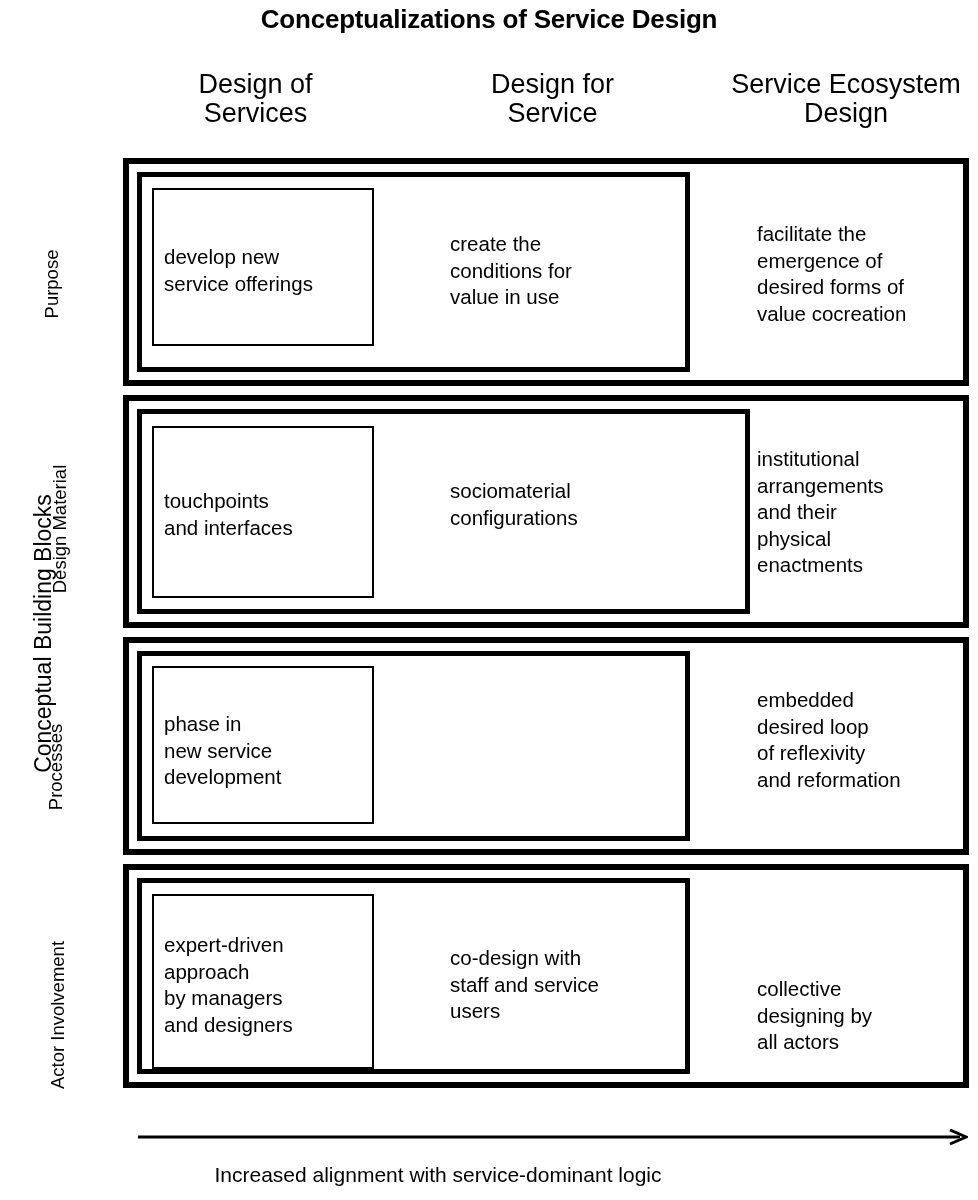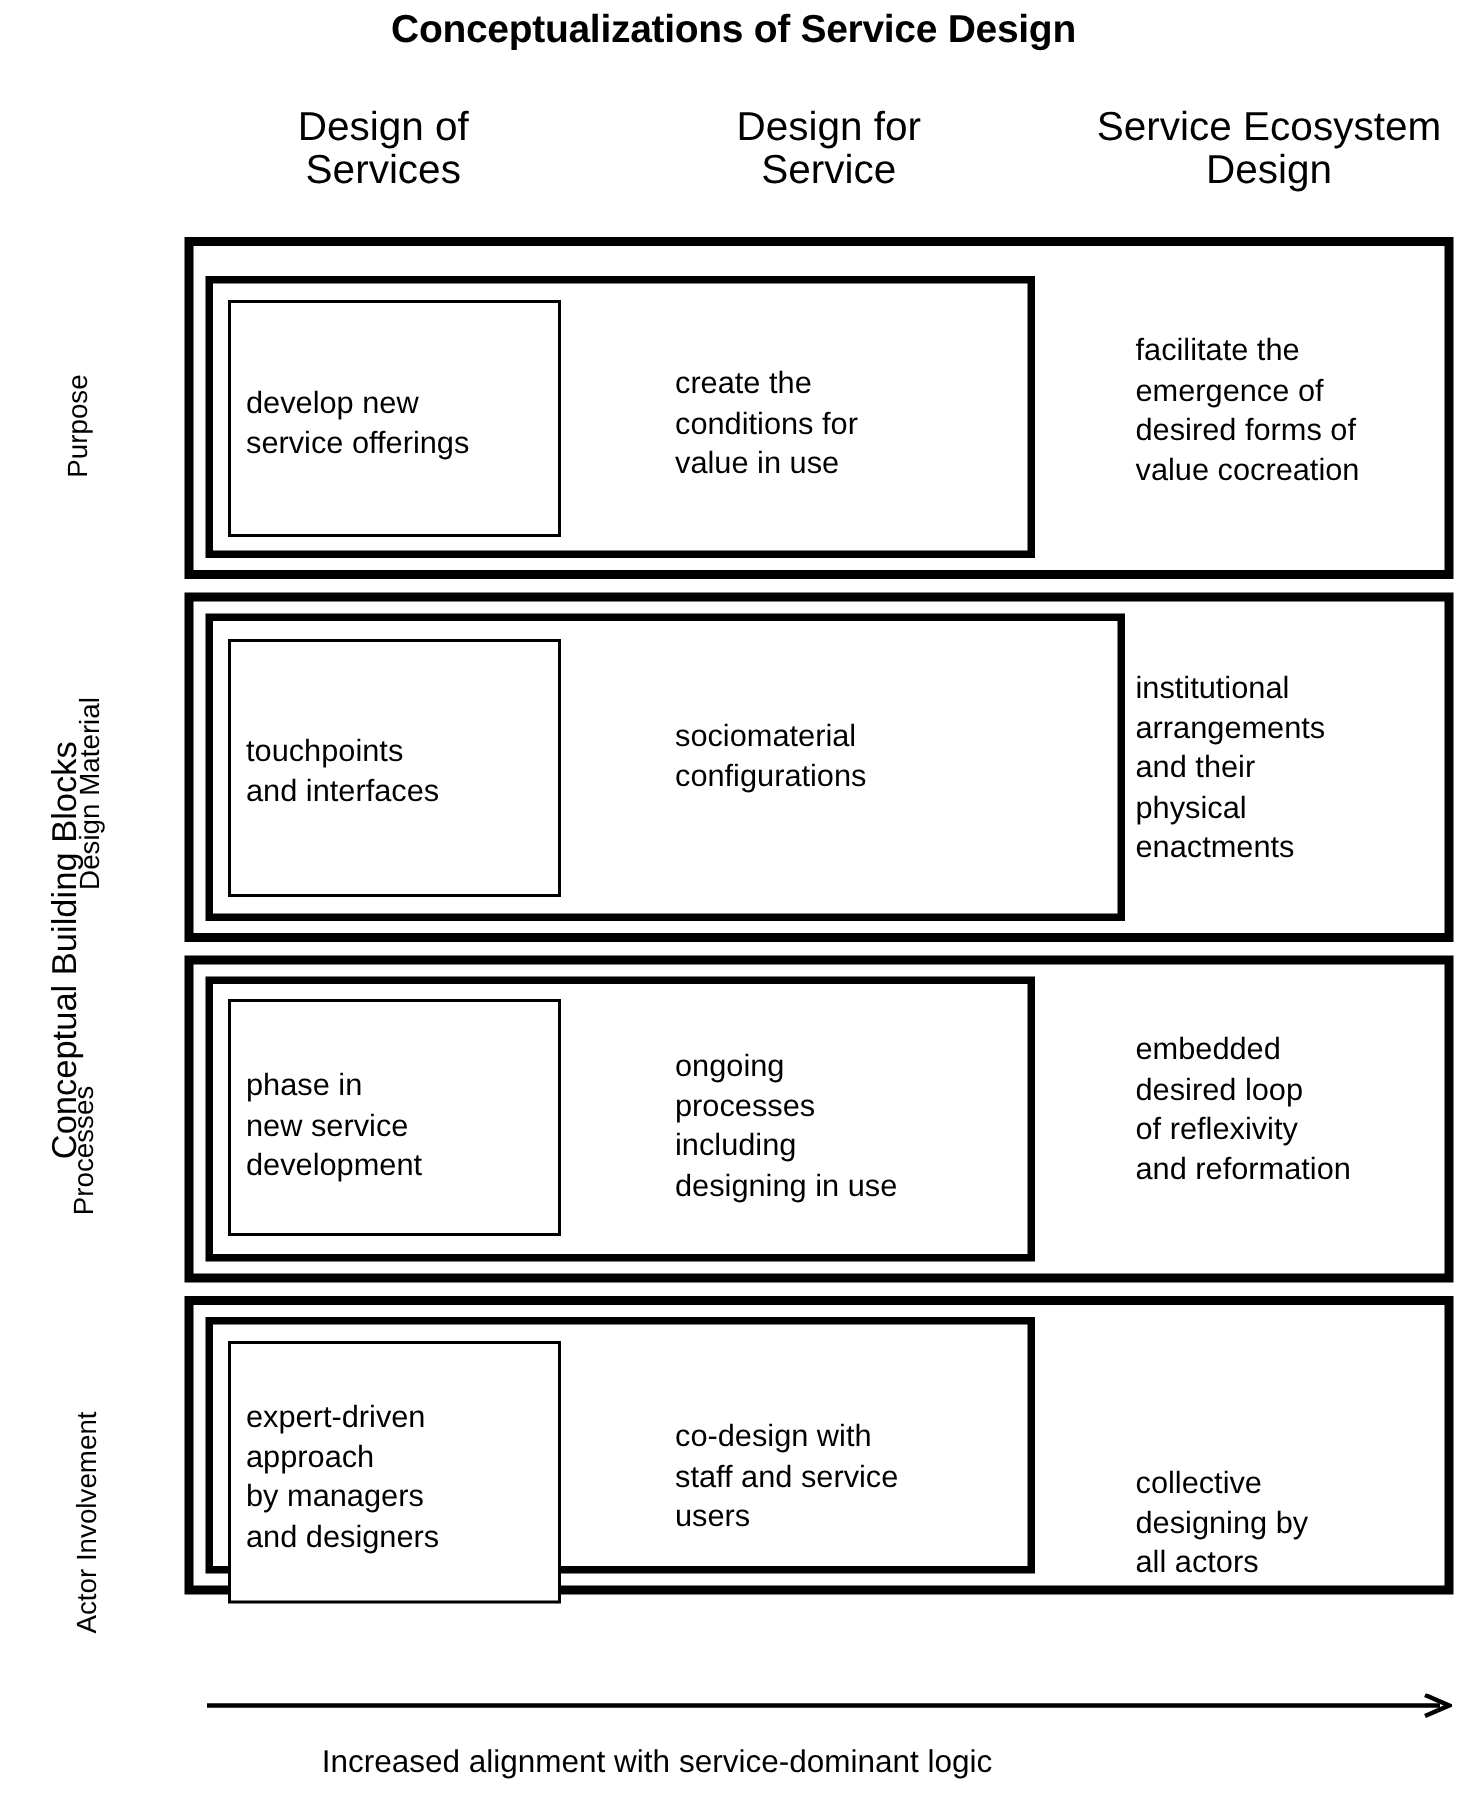--- a/index.html
+++ b/index.html
@@ -134,21 +134,21 @@
 <div id="group-axis-label">Conceptual Building Blocks</div>
 
 <div class="row-label" style="left:-18px; top:273px; width:140px;">Purpose</div>
 <div class="row-label" style="left:-20px; top:518px; width:160px;">Design Material</div>
 <div class="row-label" style="left:-19px; top:756px; width:150px;">Processes</div>
 <div class="row-label" style="left:-32px; top:1004px; width:180px;">Actor Involvement</div>
 
 <div id="matrix">
 
   <div class="row-outer" style="height:228px;">
-    <div class="row-mid" style="width:553px;margin-top:12px;">
+    <div class="row-mid" style="width:553px;">
       <div class="row-inner" style="left:10px; top:11px; width:222px; height:158px;"></div>
       <div class="cell-text" style="left:22px; top:67px; width:215px;">develop new
 service offerings</div>
       <div class="cell-text" style="left:308px; top:54px; width:230px;">create the
 conditions for
 value in use</div>
     </div>
     <div class="cell-text" style="left:628px; top:57px; width:220px;">facilitate the
 emergence of
 desired forms of
@@ -169,32 +169,28 @@
 physical
 enactments</div>
   </div>
 
   <div class="row-outer" style="height:218px;">
     <div class="row-mid" style="width:553px;">
       <div class="row-inner" style="left:10px; top:10px; width:222px; height:158px;"></div>
       <div class="cell-text" style="left:22px; top:55px; width:215px;">phase in
 new service
 development</div>
-      <div class="cell-text" style="left:308px; top:42px; width:230px;">ongoing
-processes
-including
-designing in use</div>
     </div>
     <div class="cell-text" style="left:628px; top:44px; width:220px;">embedded
 desired loop
 of reflexivity
 and reformation</div>
   </div>
 
-  <div class="row-outer" style="height:199px;padding-left:31px;">
+  <div class="row-outer" style="height:224px;padding-left:31px;">
     <div class="row-mid" style="width:553px;">
       <div class="row-inner" style="left:10px; top:11px; width:222px; height:175px;"></div>
       <div class="cell-text" style="left:22px; top:49px; width:215px;">expert-driven
 approach
 by managers
 and designers</div>
       <div class="cell-text" style="left:308px; top:62px; width:230px;">co-design with
 staff and service
 users</div>
     </div>

